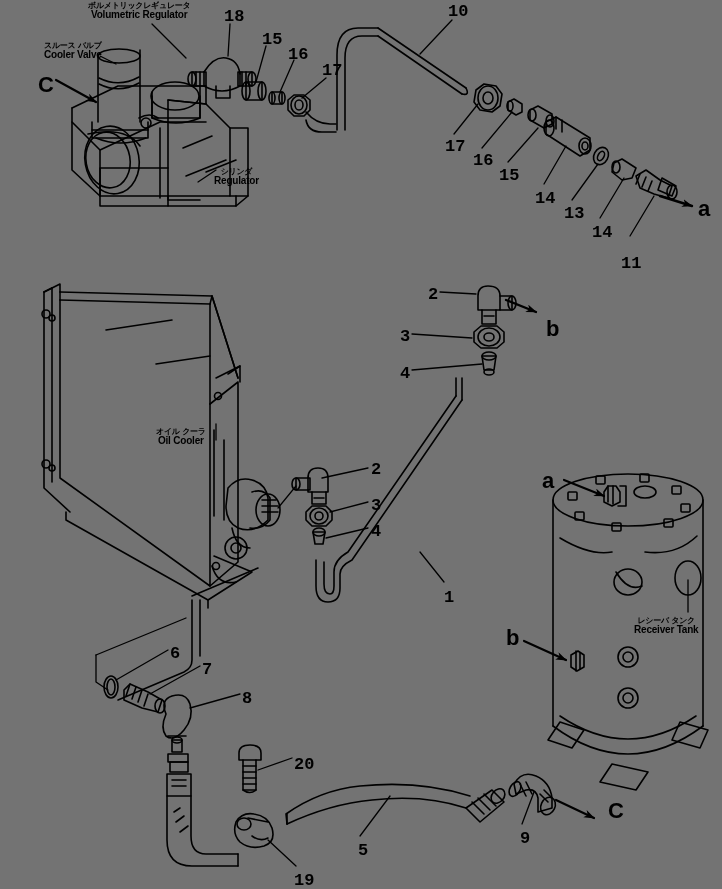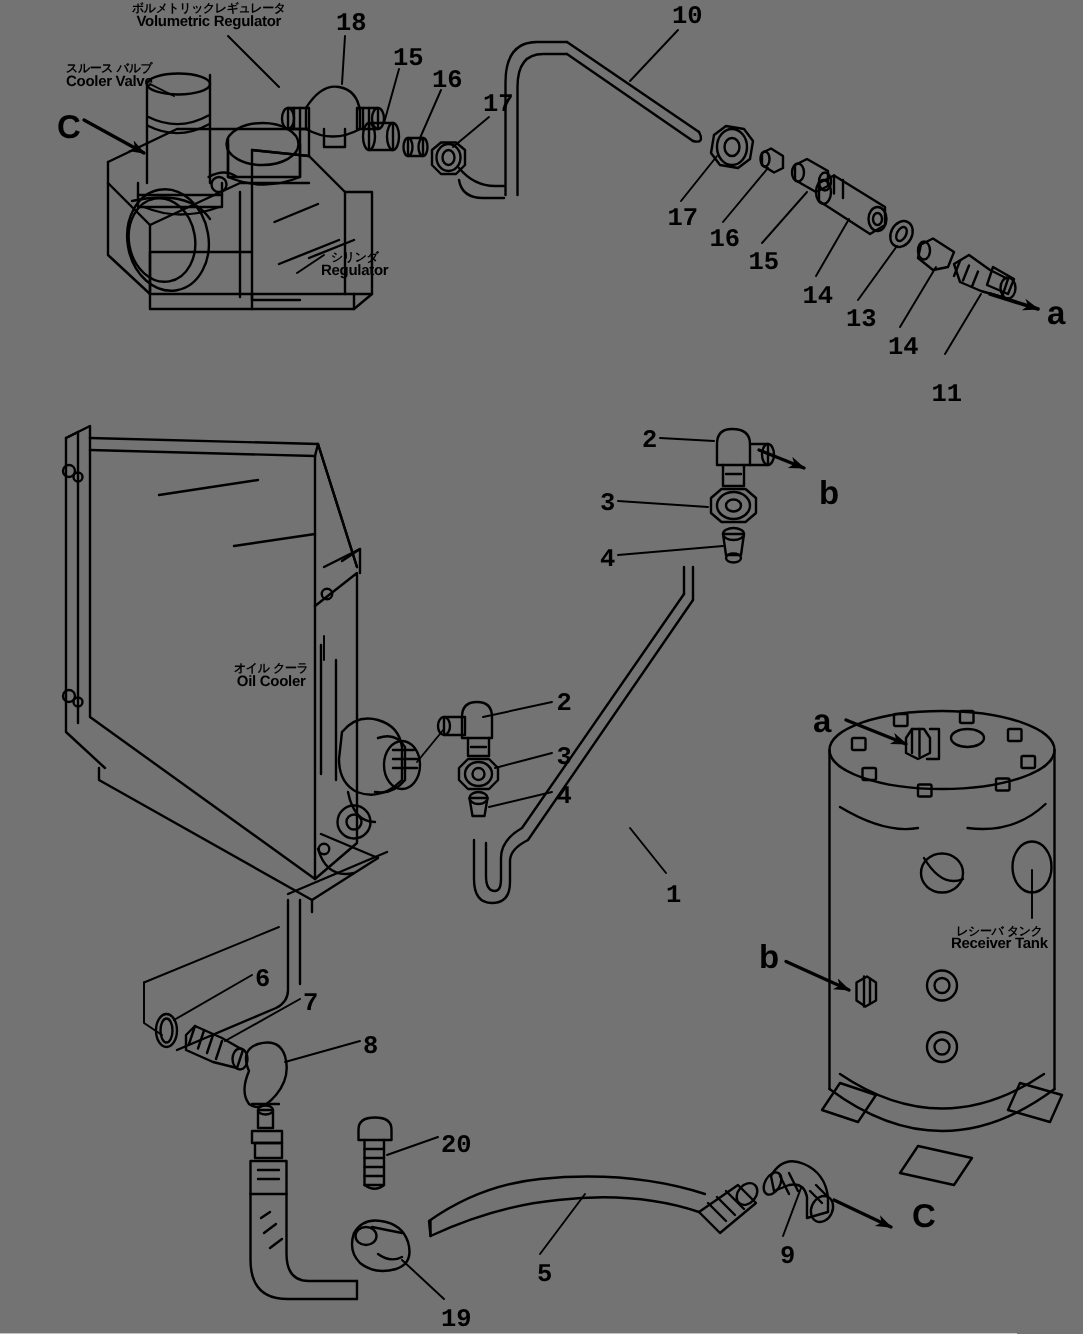--- a/index.html
+++ b/index.html
@@ -453,21 +453,21 @@
   <div class="lbl namebox" style="left:44px; top:42px;">
     <span class="namejp">スルース バルブ</span>
     <span class="nameen">Cooler Valve</span>
   </div>
 
   <div class="lbl namebox" style="left:166px; top:168px;margin-left:48px;">
     <span class="namejp">シリンダ</span>
     <span class="nameen">Regulator</span>
   </div>
 
-  <div class="lbl namebox" style="left:156px; top:442px;text-align:center;">
+  <div class="lbl namebox" style="left:156px; top:428px;text-align:center;">
     <span class="namejp">オイル クーラ</span>
     <span class="nameen">Oil Cooler</span>
   </div>
 
   <div class="lbl namebox" style="left:634px; top:617px;">
     <span class="namejp">レシーバ タンク</span>
     <span class="nameen">Receiver Tank</span>
   </div>
 
   <div class="lbl callout" style="left:224px; top:8px;">18</div>

